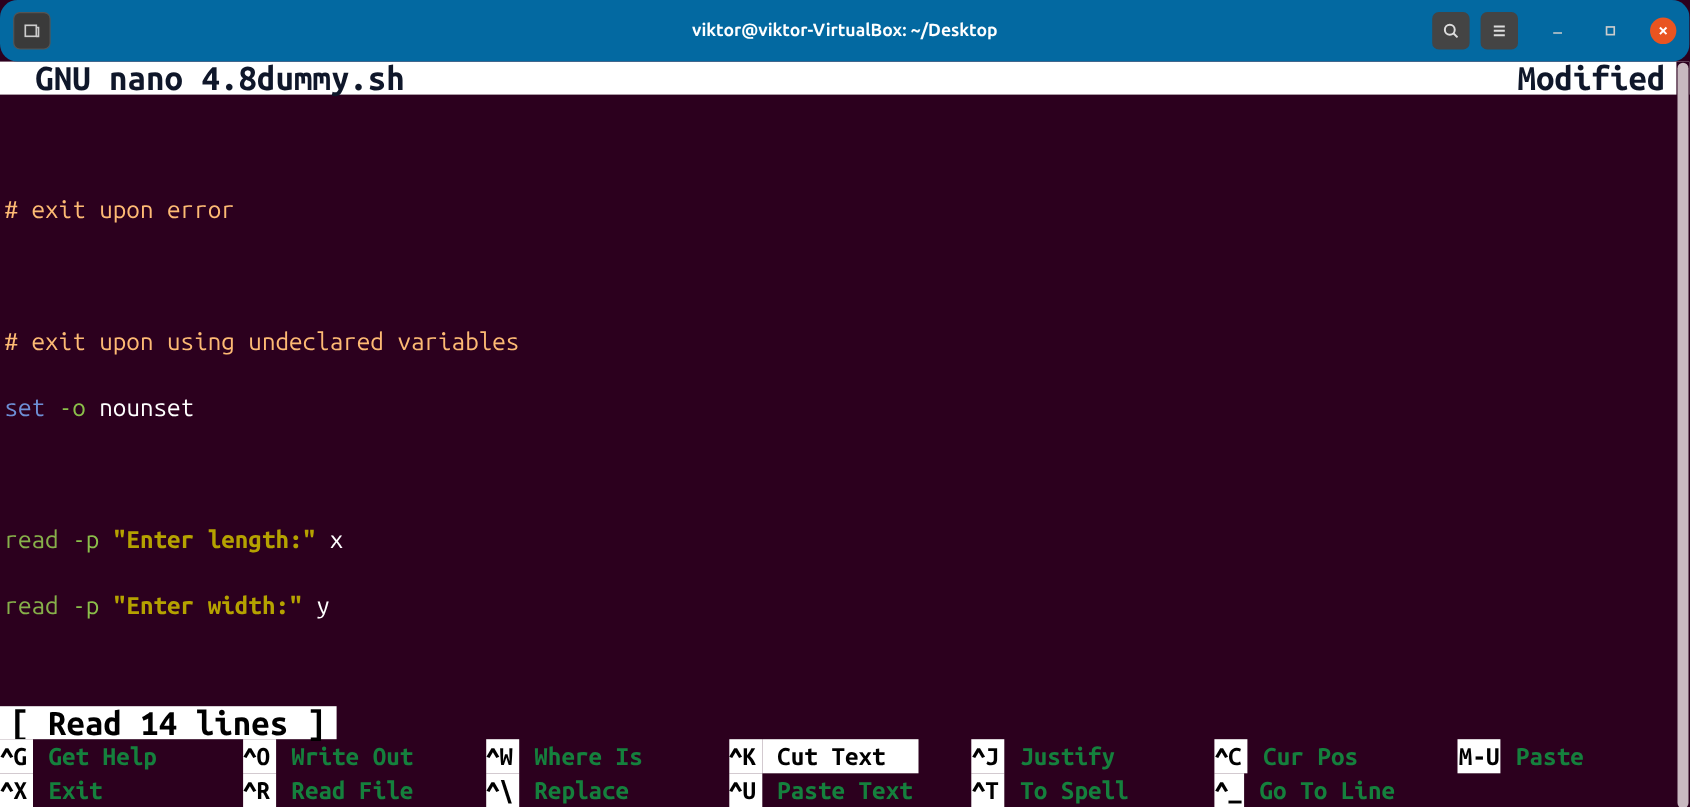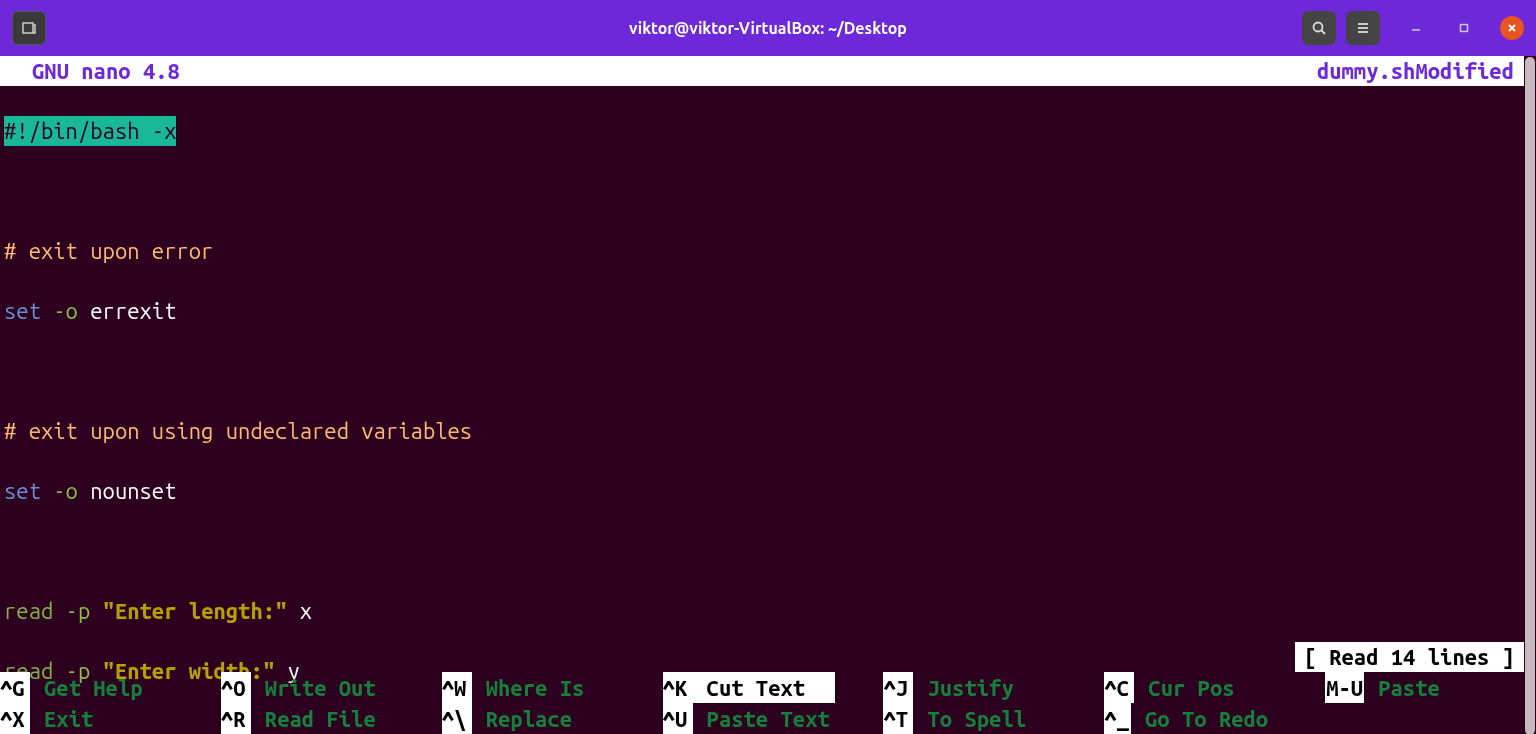--- a/index.html
+++ b/index.html
@@ -7,27 +7,28 @@
       width: 1536px;
       height: 734px;
       background: #2c001e;
       font-family: "Ubuntu Mono", "DejaVu Sans Mono", monospace;
       overflow: hidden;
       position: relative;
     }
 
     
     .titlebar {
-      background: #6d28d9;
+      background: #0369a1;
       height: 56px;
       display: flex;
       align-items: center;
       padding: 0 12px;
       color: #dedede;
       position: relative;
+      border-radius: 16px;
     }
     .titlebar .tab-btn {
       width: 34px;
       height: 34px;
       border: 1px solid #555;
       border-radius: 6px;
       display: flex;
       align-items: center;
       justify-content: center;
       background: #3a3a3a;
@@ -68,31 +69,31 @@
       color: #ddd;
     }
     .titlebar .win-close {
       background: #e95420;
       color: #fff;
     }
 
     
     .nano-header {
       background: #ffffff;
-      color: #6d28d9;
-      display: flex;
-      font-size: 22px;
+      color: #0f172a;
+      display: flex;
+      font-size: 30px;
       font-weight: bold;
       height: 30px;
       line-height: 30px;
       padding: 0 6px;
       font-family: "Ubuntu Mono", monospace;
     }
     .nano-header .left { flex: 0 0 auto; padding-left: 26px;}
-    .nano-header .center { flex: 1; text-align: right; }
+    .nano-header .center { flex: 1; text-align: left; }
     .nano-header .right { flex: 0 0 auto; padding-right: 16px;}
 
     
     .editor {
       padding: 0 4px;
       font-size: 22px;
       line-height: 30px;
       font-family: "Ubuntu Mono", monospace;
       white-space: pre;
       color: #fff;
@@ -112,22 +113,22 @@
 
     
     .bottom-wrap {
       position: absolute;
       bottom: 0;
       left: 0;
       right: 12px;
       font-family: "Ubuntu Mono", monospace;
     }
     .status-row {
-      text-align: right;
-      font-size: 22px;
+      text-align: left;
+      font-size: 30px;
       line-height: 30px;
     }
     .status-row .status {
       background: #ffffff;
       color: #000;
       padding: 0 10px;
       display: inline-block;
       font-weight: bold;
     }
     .shortcut-grid {
@@ -231,24 +232,22 @@
   </div>
 </div>
 
 <div class="nano-header">
   <div class="left">GNU nano 4.8</div>
   <div class="center">dummy.sh</div>
   <div class="right">Modified</div>
 </div>
 
 <div class="editor">
-<div><span class="shebang">#!/bin/bash -x</span></div>
 <div class="blank"></div>
 <div><span class="comment"># exit upon error</span></div>
-<div><span class="keyword">set</span> <span class="flag">-o</span> <span class="text">errexit</span></div>
 <div class="blank"></div>
 <div><span class="comment"># exit upon using undeclared variables</span></div>
 <div><span class="keyword">set</span> <span class="flag">-o</span> <span class="text">nounset</span></div>
 <div class="blank"></div>
 <div><span class="command">read</span> <span class="flag">-p</span> <span class="string">"Enter length:"</span> <span class="text">x</span></div>
 <div><span class="command">read</span> <span class="flag">-p</span> <span class="string">"Enter width:"</span> <span class="text">y</span></div>
 <div class="blank"></div>
 
 
 
@@ -303,20 +302,20 @@
     <div class="shortcut">
         <span class="key">^U</span>
         <span class="label">Paste Text</span>
       </div>
     <div class="shortcut">
         <span class="key">^T</span>
         <span class="label">To Spell</span>
       </div>
     <div class="shortcut">
         <span class="key narrow">^_</span>
-        <span class="label">Go To Redo</span>
+        <span class="label">Go To Line</span>
       </div>
   </div>
 </div>
 
 <div class="scrollbar">
   <div class="thumb"></div>
 </div>
 
 </body></html>

